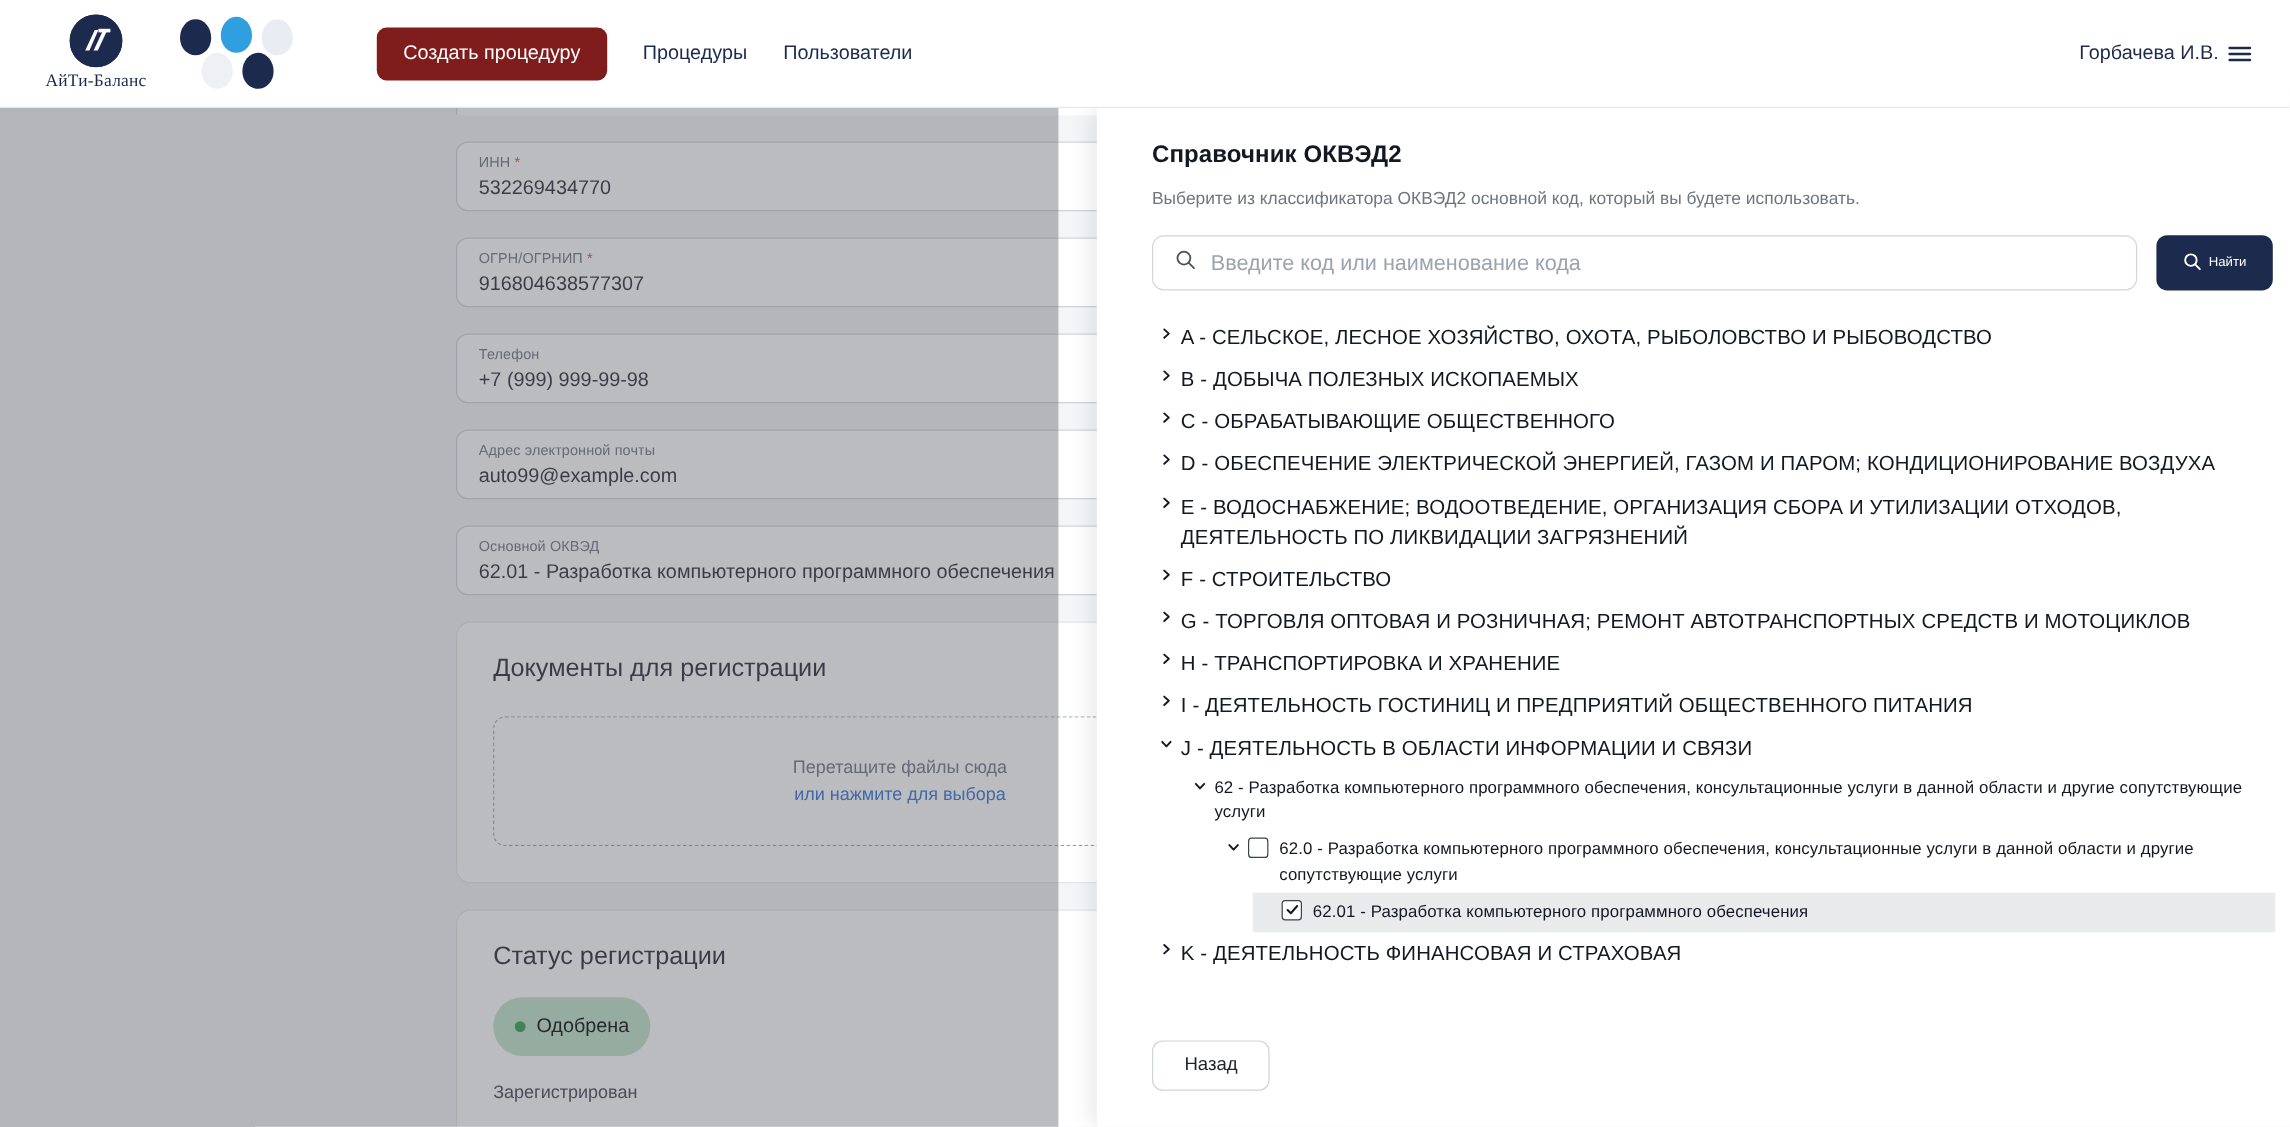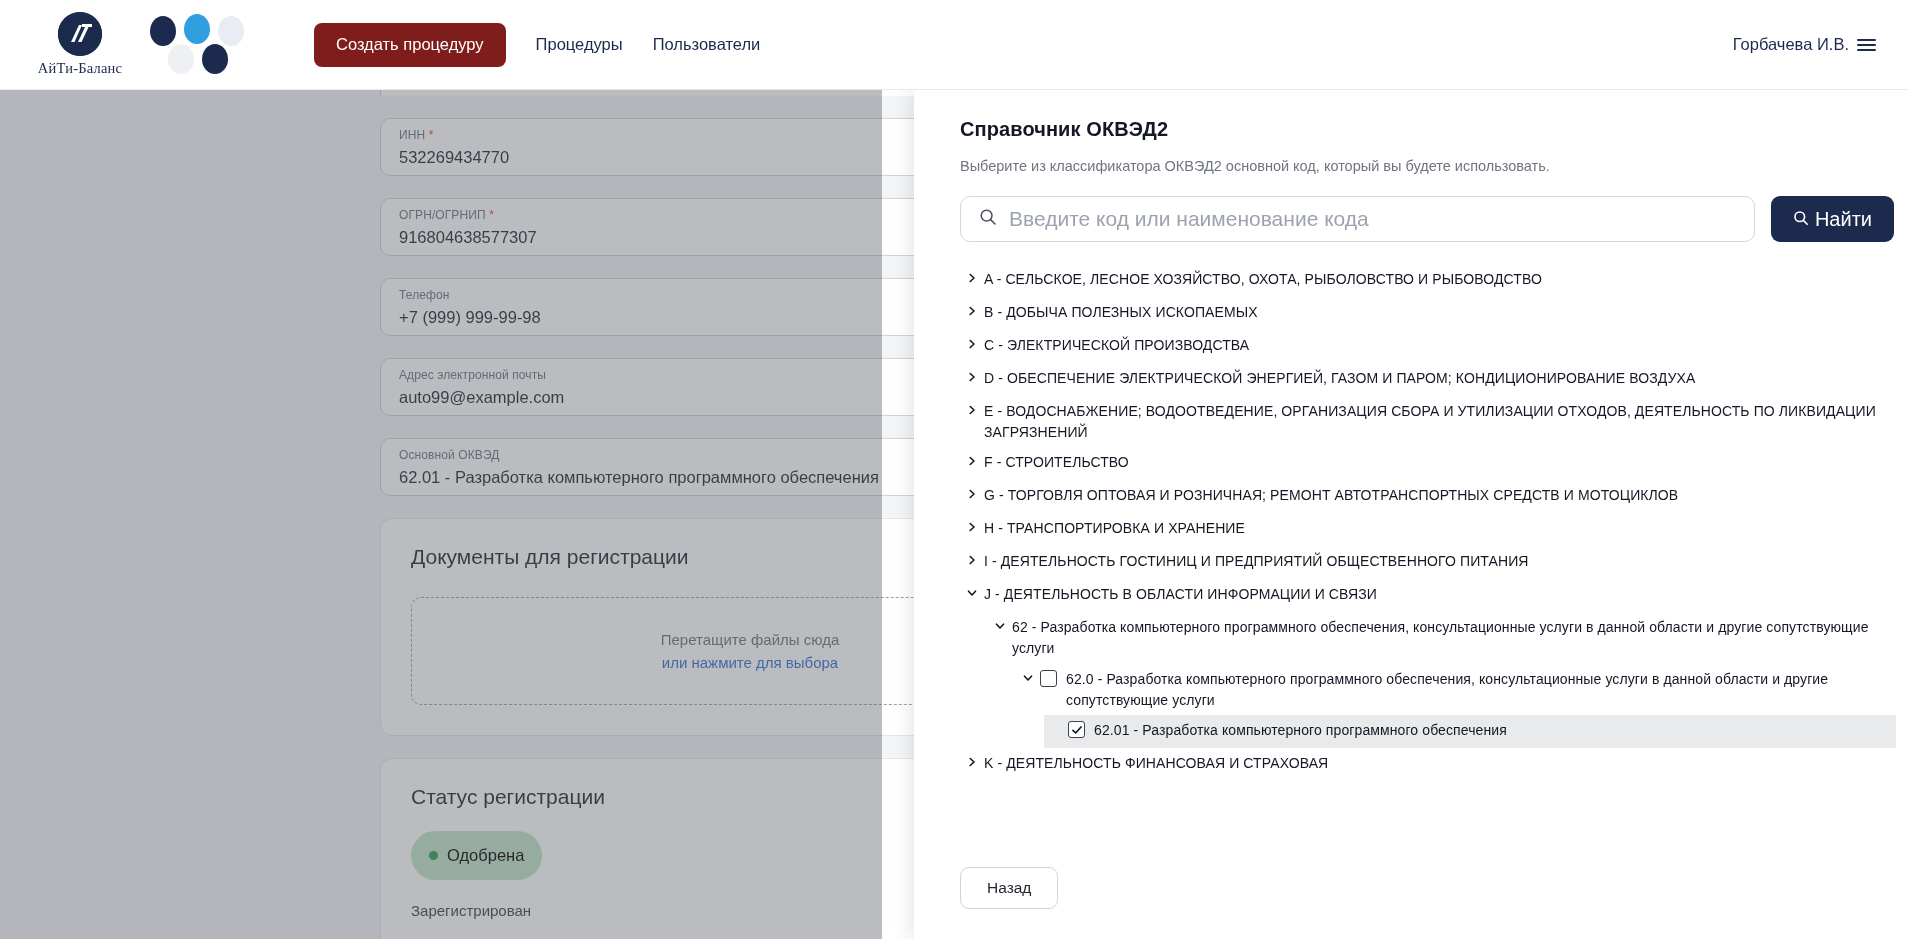--- a/index.html
+++ b/index.html
@@ -157,30 +157,30 @@
     display: flex; align-items: center;
     padding-left: 48px;
     background: #ffffff;
   }
   .search-box .mag {
     position: absolute; left: 18px; top: 50%;
     transform: translateY(-50%);
   }
   .search-input {
     border: none; outline: none; background: transparent;
-    font-size: 21px; font-family: inherit;
+    font-size: 18px; font-family: inherit;
     color: #a21caf; width: 100%;
     padding-right: 16px;
   }
   .search-input::placeholder { color: #9ca2ae; }
   .btn-find {
     background: #1c2a4e; color: #ffffff;
     border: none; border-radius: 9px;
     height: 46px; padding: 0 22px;
-    font-size: 20px; font-family: inherit;
+    font-size: 11px; font-family: inherit;
     display: flex; align-items: center; gap: 6px;
     cursor: pointer; white-space: nowrap;
   }
 
   
   .tree-wrap {
     margin-top: 22px;
     flex: 1;
     position: relative;
     overflow: hidden;
@@ -211,21 +211,21 @@
     padding-top: 1px;
   }
   .checkbox {
     width: 17px; height: 17px;
     border: 1.6px solid #3c4250;
     border-radius: 3px;
     background: #ffffff;
     display: flex; align-items: center; justify-content: center;
   }
   .node-label {
-    font-size: 14px;
+    font-size: 17px;
     color: #141824;
     line-height: 1.48;
     letter-spacing: .1px;
     padding-right: 10px;
   }
   .node-label.caps { text-transform: none; }
   .node-label.mixed { font-size: 14px; }
   .lvl-0 { margin-left: 0; }
   .lvl-1 { margin-left: 28px; }
   .lvl-2 { margin-left: 56px; }
@@ -409,21 +409,21 @@
             </svg>
           </span>
           <span class="node-label caps">B - ДОБЫЧА ПОЛЕЗНЫХ ИСКОПАЕМЫХ</span>
         </div>
         <div class="node lvl-0">
           <span class="chev">
             <svg width="12" height="12" viewBox="0 0 12 12">
               <polyline points="4.2,2.5 8,6 4.2,9.5" fill="none" stroke="#141824" stroke-width="1.6" stroke-linecap="round" stroke-linejoin="round"></polyline>
             </svg>
           </span>
-          <span class="node-label caps">C - ЭЛЕКТРИЧЕСКОЙ ПРОИЗВОДСТВА</span>
+          <span class="node-label caps">C - ОБРАБАТЫВАЮЩИЕ ОБЩЕСТВЕННОГО</span>
         </div>
         <div class="node lvl-0">
           <span class="chev">
             <svg width="12" height="12" viewBox="0 0 12 12">
               <polyline points="4.2,2.5 8,6 4.2,9.5" fill="none" stroke="#141824" stroke-width="1.6" stroke-linecap="round" stroke-linejoin="round"></polyline>
             </svg>
           </span>
           <span class="node-label caps">D - ОБЕСПЕЧЕНИЕ ЭЛЕКТРИЧЕСКОЙ ЭНЕРГИЕЙ, ГАЗОМ И ПАРОМ; КОНДИЦИОНИРОВАНИЕ ВОЗДУХА</span>
         </div>
         <div class="node lvl-0">

